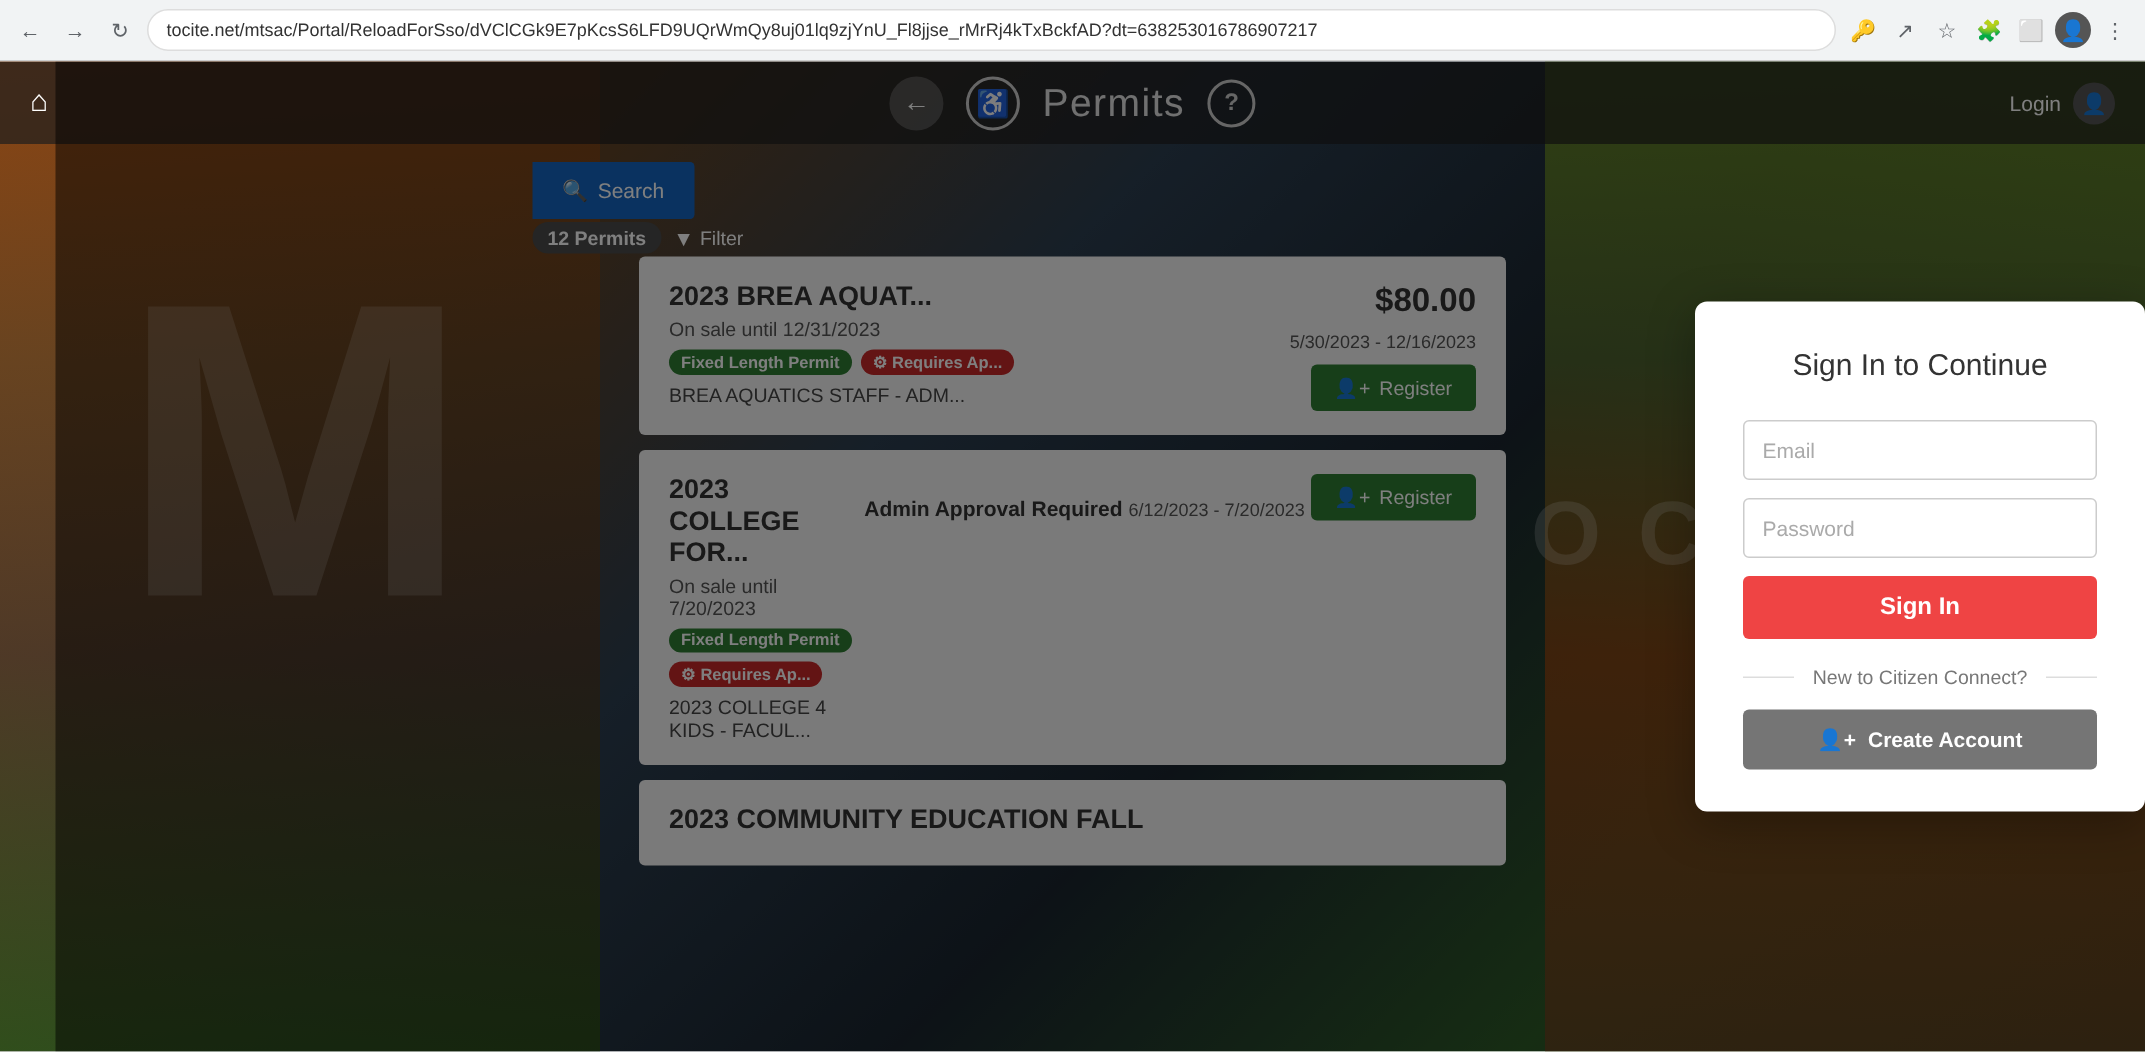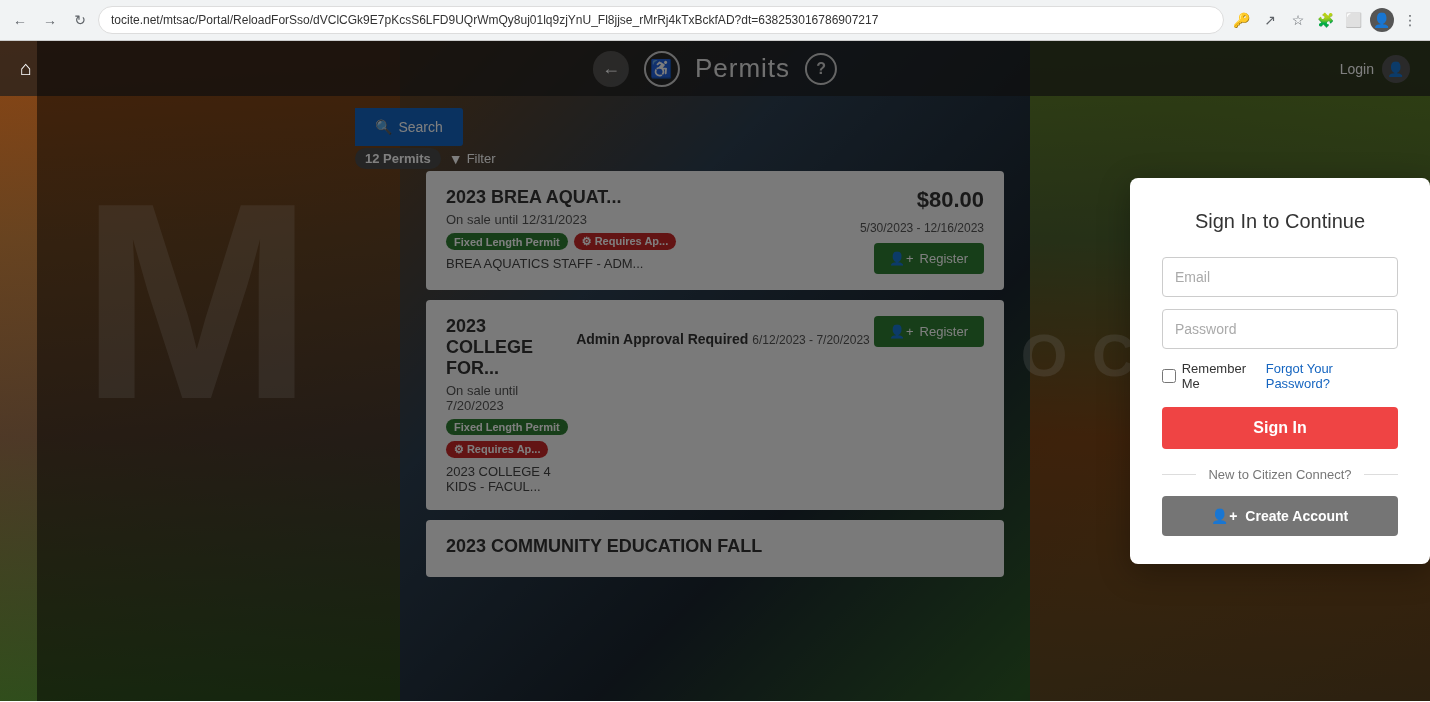--- a/index.html
+++ b/index.html
@@ -548,27 +548,20 @@
       </div>
     </div>
 
   </div>
 
   <div class="modal-overlay">
     <div class="modal">
       <div class="modal-title">Sign In to Continue</div>
       <input class="modal-input" type="email" placeholder="Email" style="">
       <input class="modal-input" type="password" placeholder="Password" style="">
-      <div class="remember-row">
-        <div class="remember-left">
-          <input type="checkbox" class="remember-checkbox" style="">
-          <label class="remember-label">Remember Me</label>
-        </div>
-        <a class="forgot-link" href="#">Forgot Your Password?</a>
-      </div>
       <button class="sign-in-btn">Sign In</button>
       <div class="divider-row">
         <div class="divider-line"></div>
         <span class="divider-text">New to Citizen Connect?</span>
         <div class="divider-line"></div>
       </div>
       <button class="create-account-btn">
         <span>👤+</span>
         <span>Create Account</span>
       </button>

